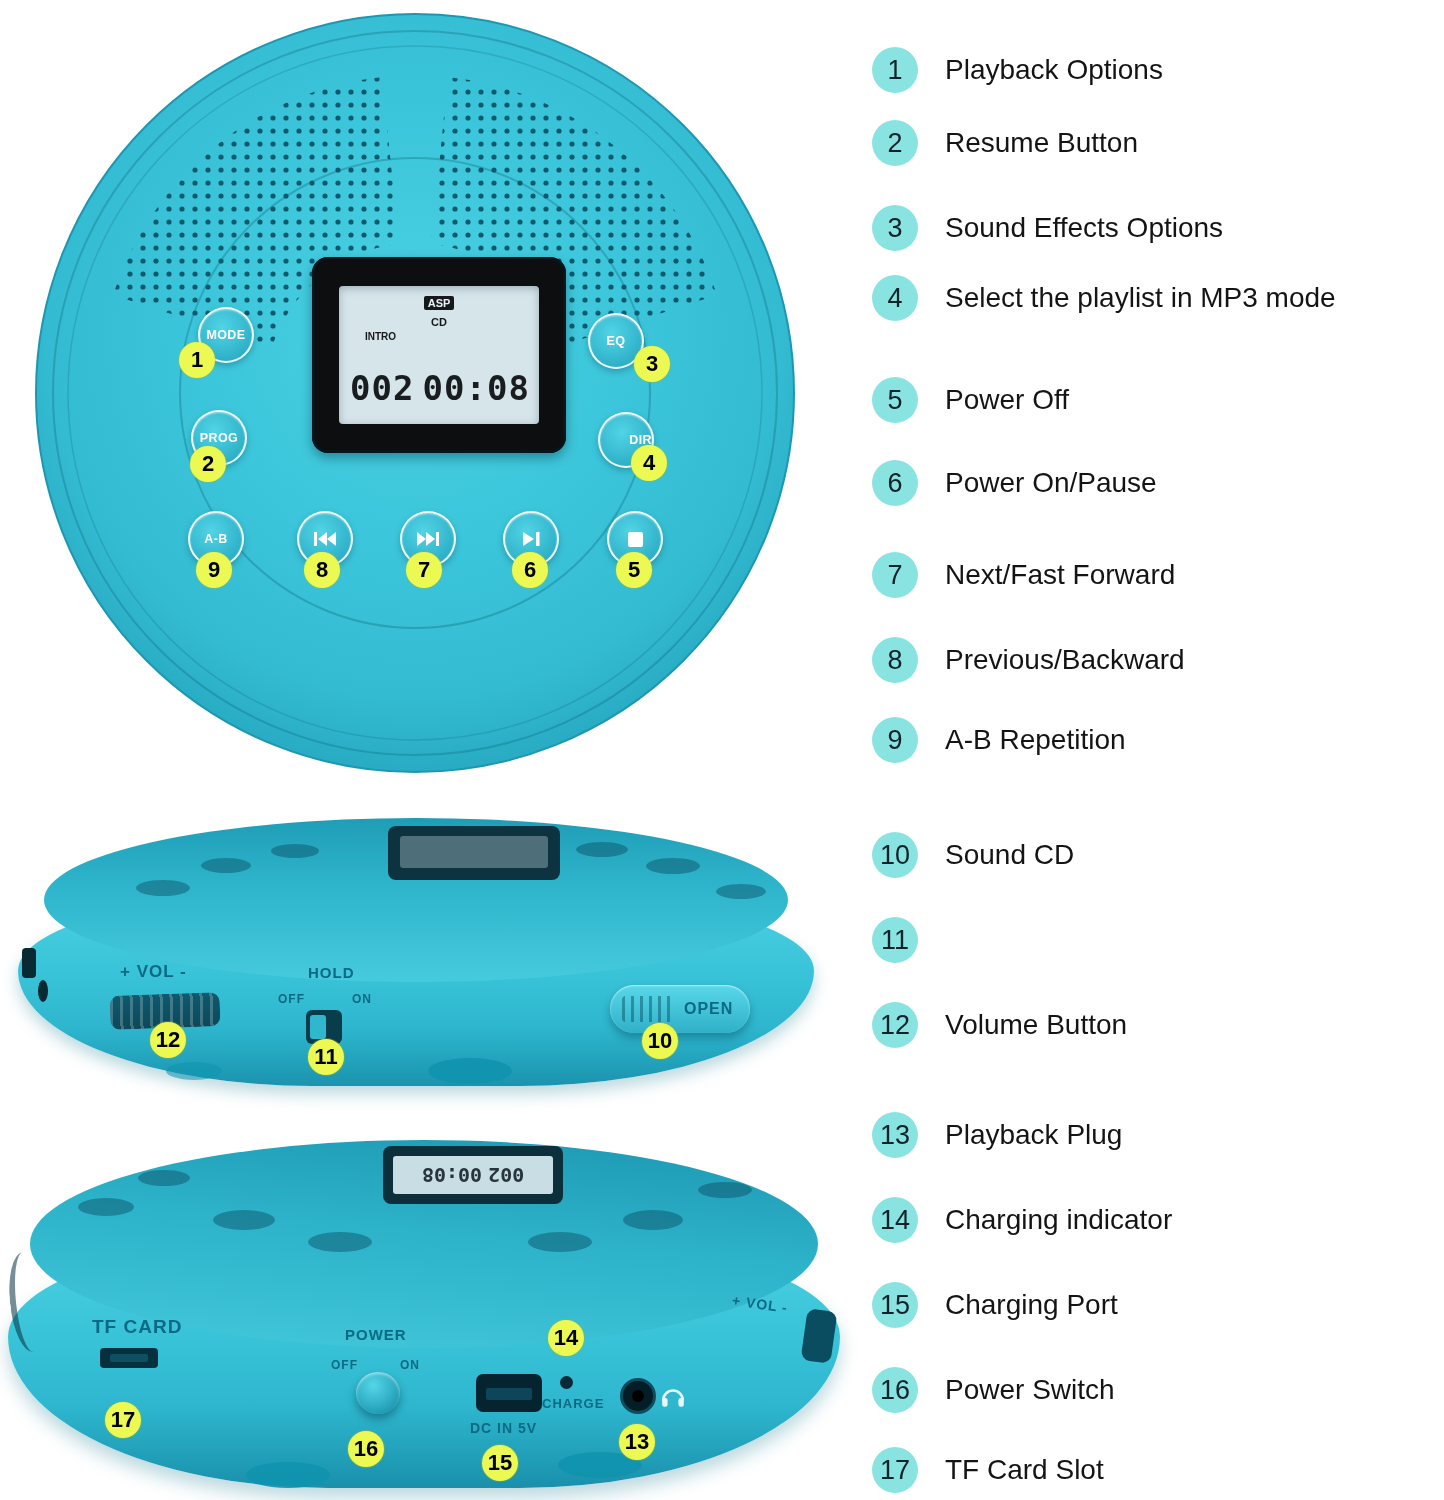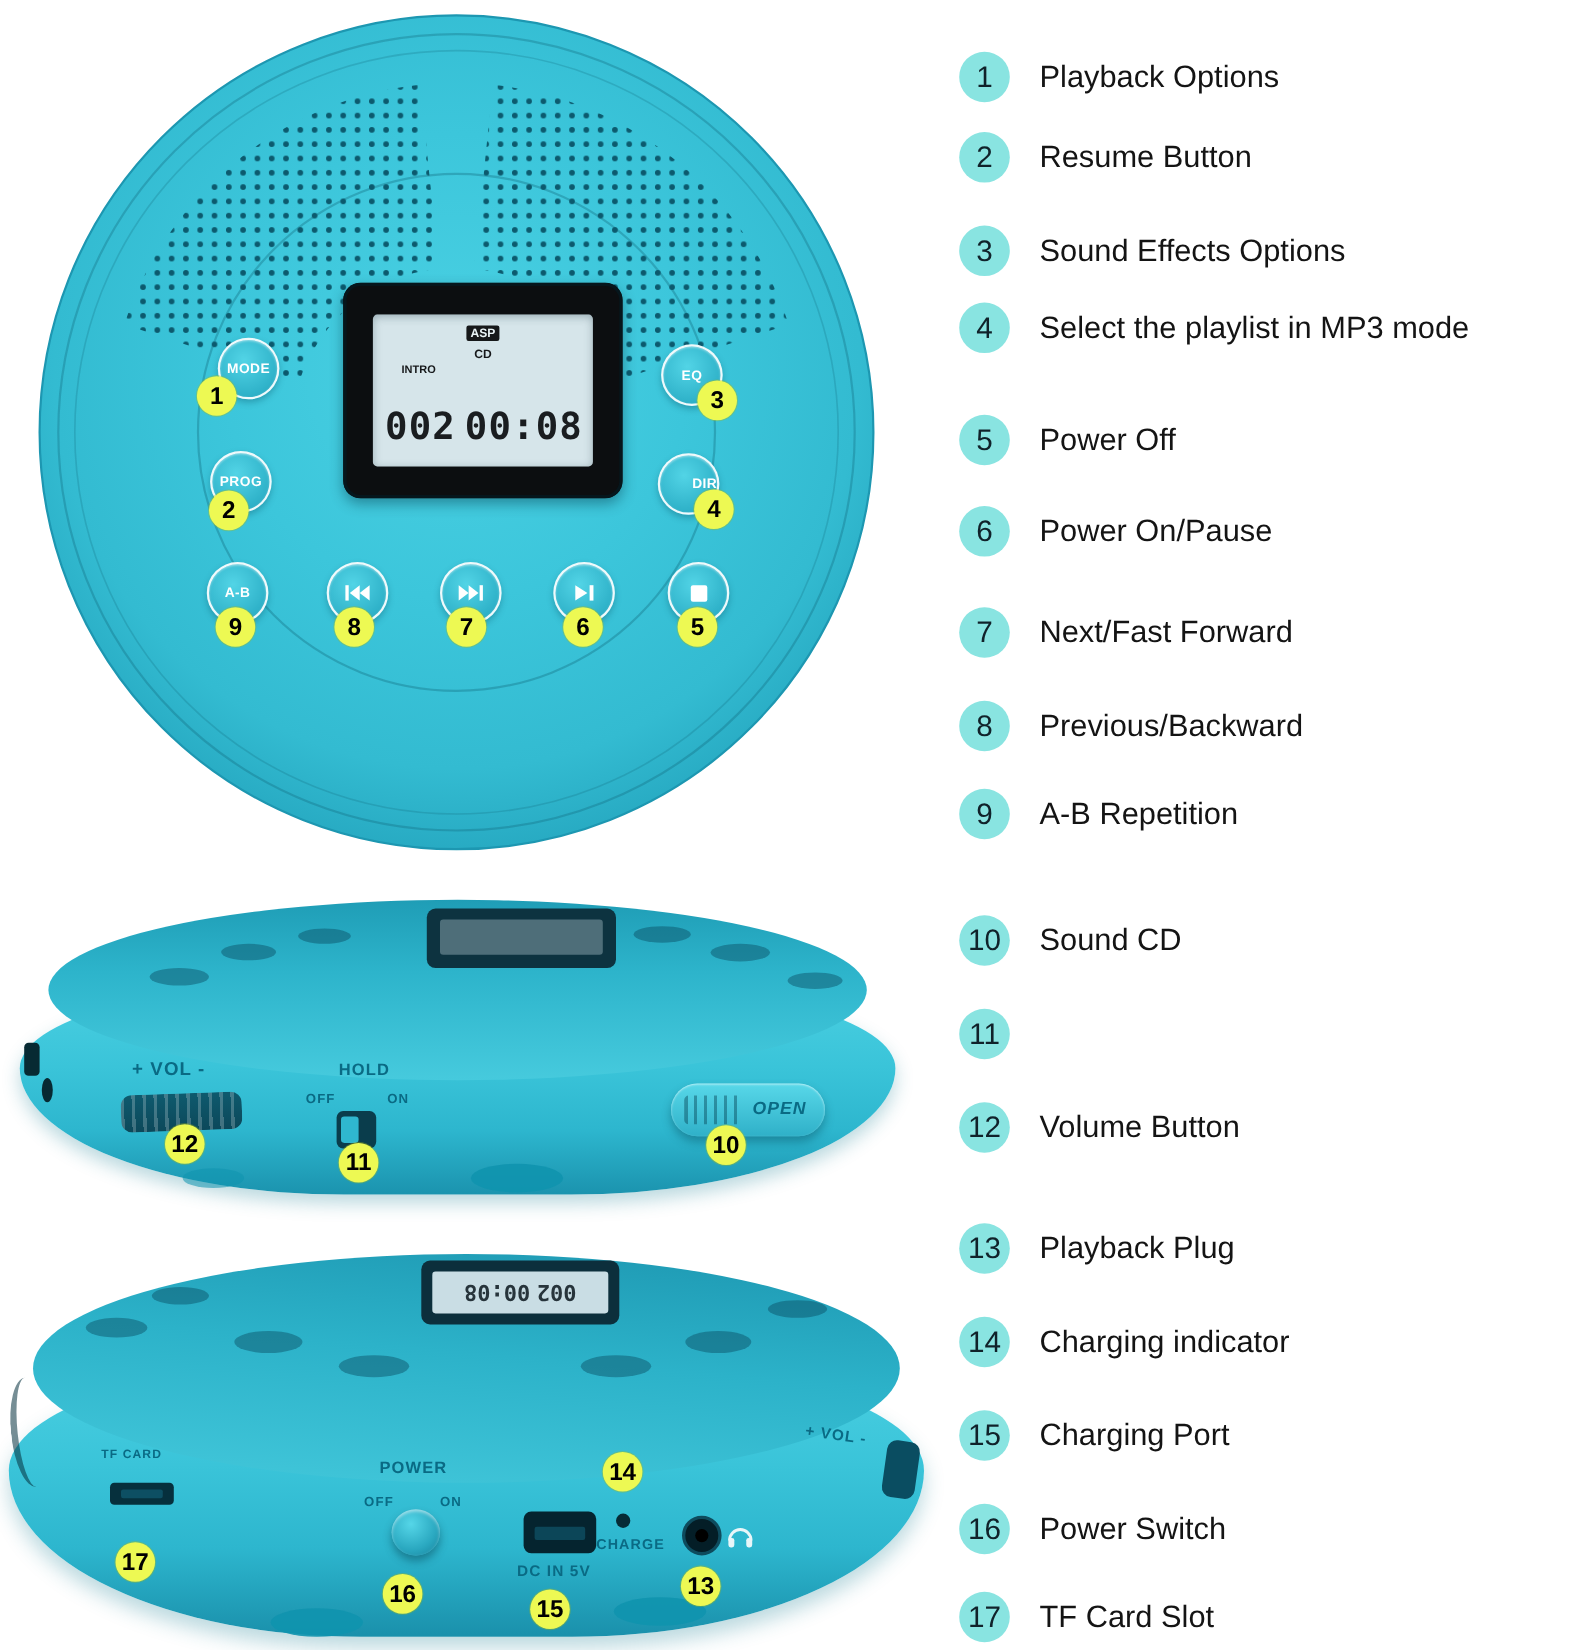--- a/index.html
+++ b/index.html
@@ -63,21 +63,21 @@
 
   .vol-rocker { position:absolute; background:linear-gradient(180deg,#0e5a6e,#0c485a);
                 border-radius:10px;
                 background-image: repeating-linear-gradient(90deg, rgba(255,255,255,0.22) 0 3px, rgba(0,0,0,0) 3px 10px),
                                   linear-gradient(180deg,#0e5a6e,#0c485a); }
   .hold-switch { position:absolute; width:36px; height:34px; background:#0a3d4c; border-radius:6px; }
   .hold-knob { position:absolute; left:4px; top:5px; width:16px; height:24px; background:#2fb7cf; border-radius:3px; }
   .open-slider { position:absolute; width:140px; height:48px; border-radius:24px;
                  background:linear-gradient(180deg,#58d8e9,#2fb0c8);
                  box-shadow: 0 5px 9px rgba(6,70,88,0.4), inset 0 1px 2px rgba(255,255,255,0.6);
-                 display:flex; align-items:center;font-style:italic; }
+                 display:flex; align-items:center; }
   .open-ridges { width:52px; height:26px; margin-left:12px; border-radius:4px;
                  background: repeating-linear-gradient(90deg, rgba(7,70,88,0.45) 0 3px, rgba(0,0,0,0) 3px 9px); }
   .open-text { margin-left:10px; color:#0a6a84; font-weight:700; font-size:16px; letter-spacing:1px; }
 
   .slot { position:absolute; background:#06303d; border-radius:4px; }
   .slot .notch { position:absolute; background:#0d4f63; border-radius:2px; }
   .knob { position:absolute; border-radius:50%;
           background: radial-gradient(circle at 40% 32%, #55d6e8, #2aa8c0 60%, #15809a);
           box-shadow: 0 5px 8px rgba(5,60,75,0.45), inset 0 2px 3px rgba(255,255,255,0.5); }
   .usb { position:absolute; background:#05242f; border-radius:7px; }
@@ -127,21 +127,21 @@
           <span class="track">002</span>
           <span class="time">00:08</span>
         </div>
       </div>
     </div>
 
     
     <div class="cbtn" style="left:165px; top:299px;">
       <span>MODE</span>
     </div>
-    <div class="cbtn" style="left:568px; top:305px;">
+    <div class="cbtn" style="left:555px; top:305px;">
       <span>EQ</span>
     </div>
     <div class="cbtn" style="left:158px; top:402px;">
       <span>PROG</span>
     </div>
     <div class="cbtn" style="left:565px; top:404px;justify-content:flex-end;">
       <span>DIR</span>
     </div>
     <div class="cbtn" style="left:155px; top:503px;">
       <span>A-B</span>
@@ -228,21 +228,21 @@
     <div class="oval" style="left:70px; top:58px; width:56px; height:18px;"></div>
     <div class="oval" style="left:130px; top:30px; width:52px; height:16px;"></div>
     <div class="oval" style="left:205px; top:70px; width:62px; height:20px;"></div>
     <div class="oval" style="left:300px; top:92px; width:64px; height:20px;"></div>
     <div class="oval" style="left:520px; top:92px; width:64px; height:20px;"></div>
     <div class="oval" style="left:615px; top:70px; width:60px; height:20px;"></div>
     <div class="oval" style="left:690px; top:42px; width:54px; height:16px;"></div>
 
     <div class="seam" style="left:2px; top:112px; width:30px; height:100px; transform:rotate(-6deg);"></div>
 
-    <div class="pmark" style="left:84px; top:176px; font-size:11px;">TF CARD</div>
+    <div class="pmark" style="left:84px; top:176px; font-size:19px;">TF CARD</div>
     <div class="slot" style="left:92px; top:208px; width:58px; height:20px;">
       <div class="notch" style="left:10px; top:6px; width:38px; height:8px;"></div>
     </div>
 
     <div class="pmark" style="left:337px; top:186px; font-size:15px;">POWER</div>
     <div class="pmark" style="left:323px; top:218px; font-size:12px;">OFF</div>
     <div class="pmark" style="left:392px; top:218px; font-size:12px;">ON</div>
     <div class="knob" style="left:348px; top:232px; width:44px; height:42px;"></div>
 
     <div class="usb" style="left:468px; top:234px; width:66px; height:38px;">

